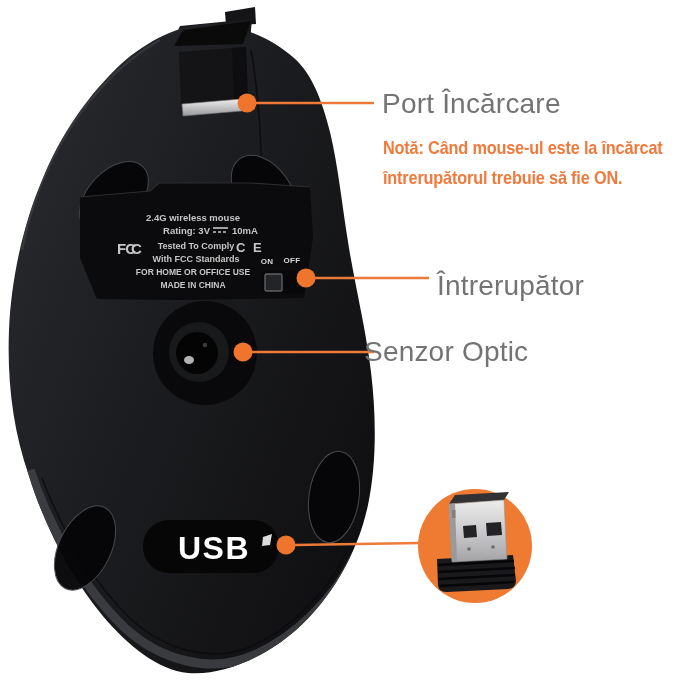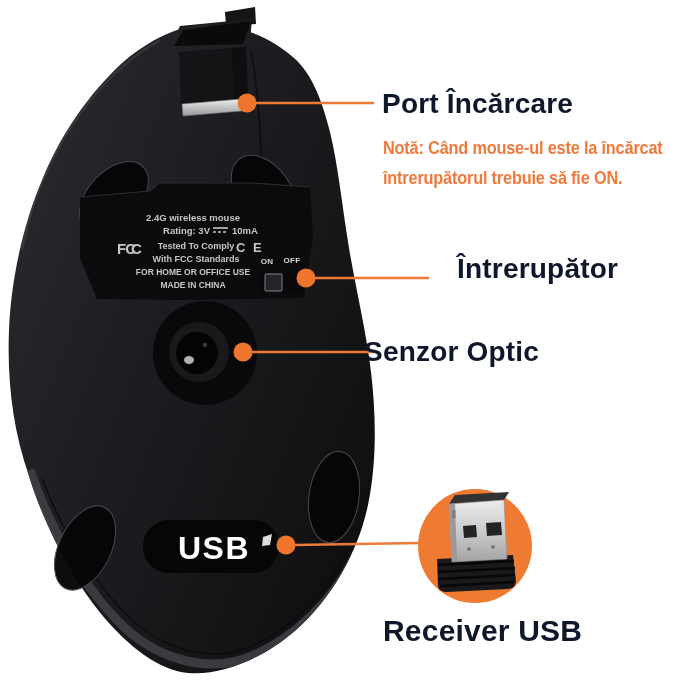--- a/index.html
+++ b/index.html
@@ -4,31 +4,31 @@
 <style>
   html,body{margin:0;padding:0;}
   body{
     width:700px;height:700px;position:relative;overflow:hidden;
     background:#ffffff;
     font-family:"Liberation Sans",sans-serif;
   }
   #stage{position:absolute;left:0;top:0;width:700px;height:700px;}
   svg{position:absolute;left:0;top:0;}
   .callout-label{
-    position:absolute;color:#0f172a;font-size:28px;font-weight:700;
+    position:absolute;color:#737373;font-size:28px;font-weight:400;
     letter-spacing:.2px;white-space:nowrap;
   }
   .note{
     position:absolute;left:383px;top:133px;
     color:#F0793C;font-size:18.5px;font-weight:600;line-height:30px;
     letter-spacing:-.2px;white-space:nowrap;
     transform:scaleX(.88);transform-origin:left top;
   }
   .lbl-port{left:382px;top:88px;}
-  .lbl-switch{left:437px;top:253px;margin-left:20px;}
+  .lbl-switch{left:437px;top:270px;}
   .lbl-sensor{left:364px;top:336px;}
   .lbl-receiver{left:383px;top:614px;font-size:30px;}
   .plate-text{fill:#c6c6c6;font-family:"Liberation Sans",sans-serif;font-weight:bold;}
   .switch-text{fill:#d8d8d8;font-family:"Liberation Sans",sans-serif;font-weight:bold;font-size:8px;letter-spacing:.3px;}
 </style>
 </head>
 <body>
 
 <div id="stage">
 
@@ -144,15 +144,14 @@
   </g>
 </svg>
 
   <div class="callout-label lbl-port">Port Încărcare</div>
   <div class="note">
     <div>Notă: Când mouse-ul este la încărcat</div>
     <div>întrerupătorul trebuie să fie ON.</div>
   </div>
   <div class="callout-label lbl-switch">Întrerupător</div>
   <div class="callout-label lbl-sensor">Senzor Optic</div>
-  <div class="callout-label lbl-receiver">Receiver USB</div>
 
 </div>
 
 </body></html>

